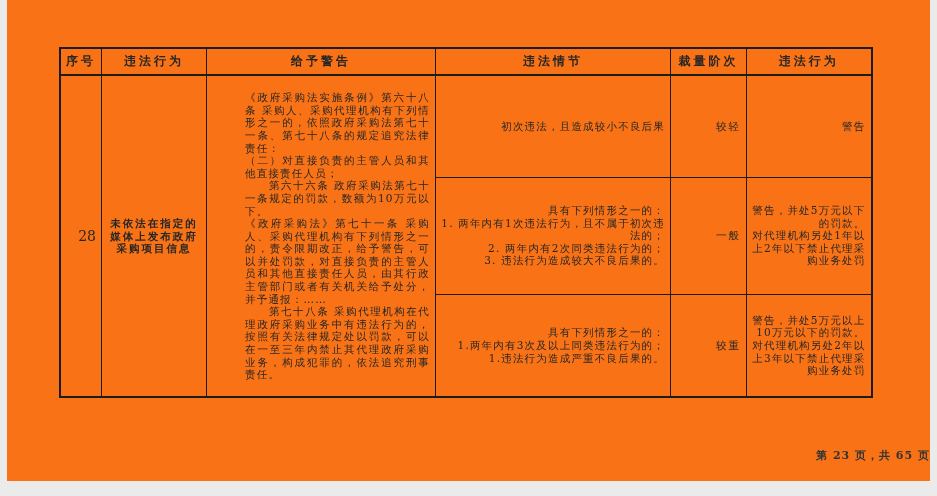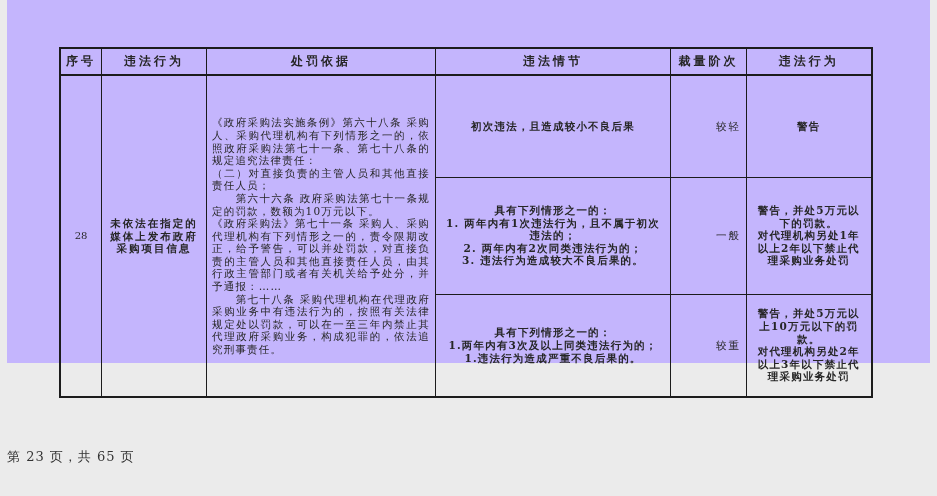--- a/index.html
+++ b/index.html
@@ -3,22 +3,22 @@
 <meta charset="utf-8">
 <style>
   * { margin:0; padding:0; box-sizing:border-box; }
   html,body { width:937px; height:496px; overflow:hidden; }
   body {
     background:#ebebeb;
     font-family:"DejaVu Serif","Liberation Serif",serif;
     color:#262626;
   }
   .page {
-    position:absolute; left:7px; top:0; width:923px; height:363px;
-    background:#c4b5fd;
+    position:absolute; left:7px; top:0; width:923px; height:481px;
+    background:#f97316;
   }
   table.penalty-table {
     position:absolute; left:52px; top:47px;
     border-collapse:collapse; table-layout:fixed;
     border:2px solid #1c1c1c;
   }
   th, td {
     border:1px solid #1c1c1c;
     vertical-align:middle;
     padding:3px 5px;
@@ -28,49 +28,49 @@
     font-size:12px; font-weight:bold;
     letter-spacing:3px;
     text-align:center;
     border-bottom:2px solid #1c1c1c;
     white-space:nowrap;
   }
   tbody td { font-size:10.5px; line-height:12.6px; letter-spacing:1.2px; }
   tr.sub-row-1 { height:102px; }
   tr.sub-row-2 { height:117px; }
   tr.sub-row-3 { height:103px; }
-  td.c-num { text-align:center; font-size:10px; letter-spacing:0; }
+  td.c-num { text-align:right; font-size:14px; letter-spacing:0; }
   td.c-behavior { text-align:center; font-weight:bold; letter-spacing:2px; padding:3px 4px; }
-  td.c-basis p { text-align:justify; }
-  td.c-circ p, td.c-standard p { text-align:center;font-weight:bold; }
+  td.c-basis p { text-align:justify;margin-left:33px; }
+  td.c-circ p, td.c-standard p { text-align:right; }
   td.c-level { text-align:right; letter-spacing:2px; white-space:nowrap; }
   .footer {
     position:absolute; left:0; right:0; top:448px;
-    text-align:left; font-size:13px; letter-spacing:1px; color:#333;
+    text-align:right; font-size:11px; letter-spacing:1px; color:#333;font-weight:bold;
   }
 </style>
 </head>
 <body>
 
 <div class="page">
 
   <table class="penalty-table">
     <colgroup>
       <col style="width:39px">
       <col style="width:105px">
       <col style="width:229px">
       <col style="width:235px">
       <col style="width:76px">
       <col style="width:125px">
     </colgroup>
     <thead>
       <tr>
         <th>序号</th>
         <th>违法行为</th>
-        <th>处罚依据</th>
+        <th>给予警告</th>
         <th>违法情节</th>
         <th>裁量阶次</th>
         <th>违法行为</th>
       </tr>
     </thead>
     <tbody>
       <tr class="sub-row-1">
         <td class="c-num" rowspan="3">28</td>
         <td class="c-behavior" rowspan="3">未依法在指定的媒体上发布政府采购项目信息</td>
         <td class="c-basis" rowspan="3">

